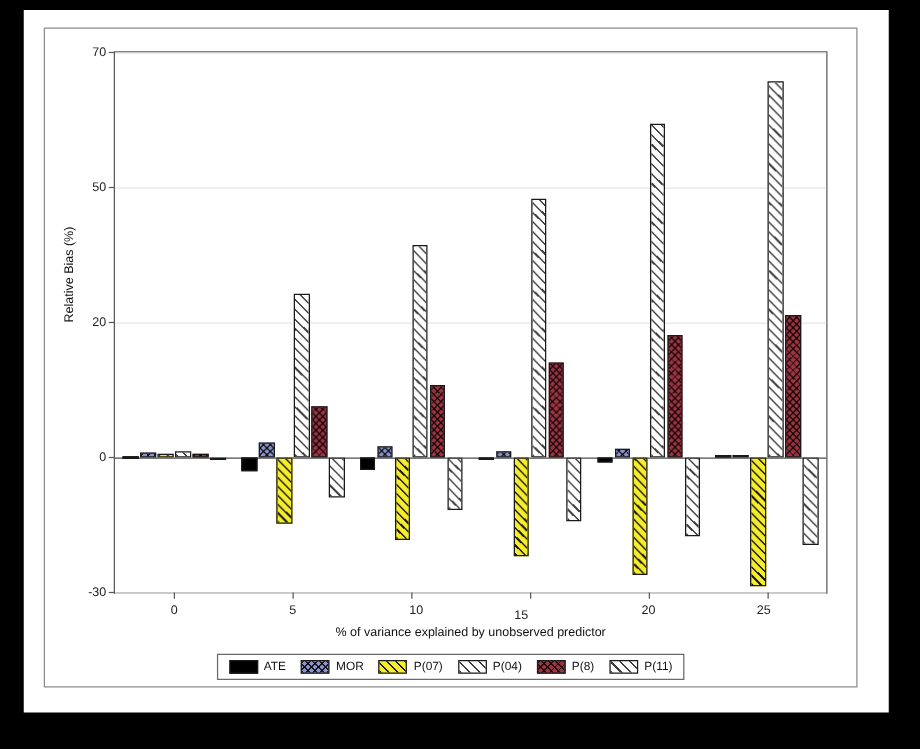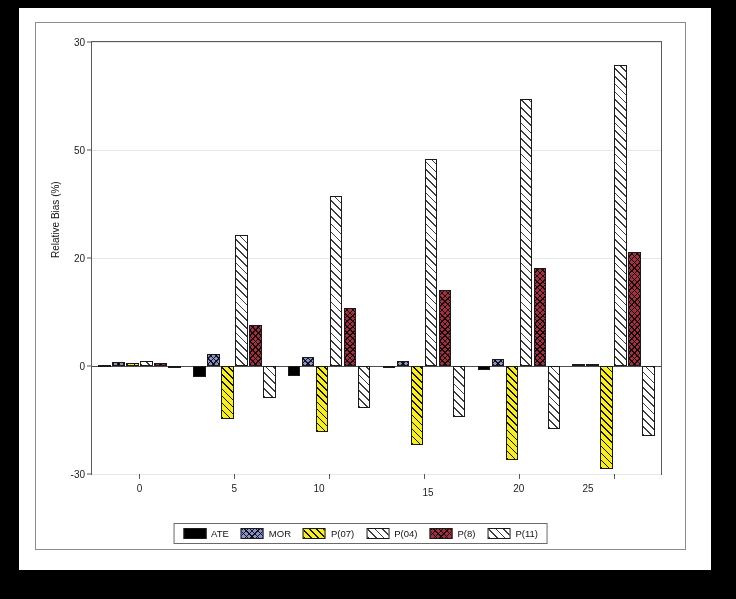--- a/index.html
+++ b/index.html
@@ -205,73 +205,74 @@
             <div class="ytick-mark" style="top: 324px;"></div>
             <div class="ytick-label" style="top: 324px;">0</div>
             <div class="gridline" style="top: 216px;"></div>
             <div class="ytick-mark" style="top: 216px;"></div>
             <div class="ytick-label" style="top: 216px;">20</div>
             <div class="gridline" style="top: 108px;"></div>
             <div class="ytick-mark" style="top: 108px;"></div>
             <div class="ytick-label" style="top: 108px;">50</div>
             <div class="gridline" style="top: 0px;"></div>
             <div class="ytick-mark" style="top: 0px;"></div>
-            <div class="ytick-label" style="top: 0px;">30</div>
+            <div class="ytick-label" style="top: 0px;">70</div>
             <div class="zeroline" style="top: 324px;"></div>
             <div class="xtick-mark" style="left: 47.4167px;"></div>
             <div class="xtick-label" style="left: 47.4167px;">0</div>
             <div class="bar f-ate" title="ATE @ 0: 0.1%" style="left: 6.16667px; width: 12.5px; top: 323.46px; height: 1.2px;"></div>
             <div class="bar f-mor" title="MOR @ 0: 0.7%" style="left: 20.1667px; width: 12.5px; top: 320.22px; height: 3.78px;"></div>
             <div class="bar f-p00" title="P(00) @ 0: 0.6%" style="left: 34.1667px; width: 12.5px; top: 320.76px; height: 3.24px;"></div>
             <div class="bar f-p01" title="P(01) @ 0: 0.9%" style="left: 48.1667px; width: 12.5px; top: 319.14px; height: 4.86px;"></div>
             <div class="bar f-p10" title="P(10) @ 0: 0.5%" style="left: 62.1667px; width: 12.5px; top: 321.3px; height: 2.7px;"></div>
             <div class="bar f-p11" title="P(11) @ 0: -0.4%" style="left: 76.1667px; width: 12.5px; top: 324px; height: 2.16px;"></div>
             <div class="xtick-mark" style="left: 142.25px;"></div>
             <div class="xtick-label" style="left: 142.25px;">5</div>
             <div class="bar f-ate" title="ATE @ 5: -2%" style="left: 101px; width: 12.5px; top: 324px; height: 10.8px;"></div>
             <div class="bar f-mor" title="MOR @ 5: 2.3%" style="left: 115px; width: 12.5px; top: 311.58px; height: 12.42px;"></div>
             <div class="bar f-p00" title="P(00) @ 5: -9.9%" style="left: 129px; width: 12.5px; top: 324px; height: 53.46px;"></div>
             <div class="bar f-p01" title="P(01) @ 5: 24.3%" style="left: 143px; width: 12.5px; top: 192.78px; height: 131.22px;"></div>
             <div class="bar f-p10" title="P(10) @ 5: 7.6%" style="left: 157px; width: 12.5px; top: 282.96px; height: 41.04px;"></div>
             <div class="bar f-p11" title="P(11) @ 5: -6%" style="left: 171px; width: 12.5px; top: 324px; height: 32.4px;"></div>
             <div class="xtick-mark" style="left: 237.083px;"></div>
-            <div class="xtick-label" style="left: 227px;">10</div>
+            <div class="xtick-label" style="left: 241px;">10</div>
             <div class="bar f-ate" title="ATE @ 10: -1.9%" style="left: 195.833px; width: 12.5px; top: 324px; height: 10.26px;"></div>
             <div class="bar f-mor" title="MOR @ 10: 1.7%" style="left: 209.833px; width: 12.5px; top: 314.82px; height: 9.18px;"></div>
             <div class="bar f-p00" title="P(00) @ 10: -12.3%" style="left: 223.833px; width: 12.5px; top: 324px; height: 66.42px;"></div>
             <div class="bar f-p01" title="P(01) @ 10: 31.4%" style="left: 237.833px; width: 12.5px; top: 154.44px; height: 169.56px;"></div>
             <div class="bar f-p10" title="P(10) @ 10: 10.7%" style="left: 251.833px; width: 12.5px; top: 266.22px; height: 57.78px;"></div>
             <div class="bar f-p11" title="P(11) @ 10: -7.8%" style="left: 265.833px; width: 12.5px; top: 324px; height: 42.12px;"></div>
             <div class="xtick-mark" style="left: 331.917px;"></div>
-            <div class="xtick-label" style="left: 336px; margin-top: 13px;">15</div>
+            <div class="xtick-label" style="left: 325px; margin-top: 13px;">15</div>
             <div class="bar f-ate" title="ATE @ 15: -0.4%" style="left: 290.667px; width: 12.5px; top: 324px; height: 2.16px;"></div>
             <div class="bar f-mor" title="MOR @ 15: 0.9%" style="left: 304.667px; width: 12.5px; top: 319.14px; height: 4.86px;"></div>
             <div class="bar f-p00" title="P(00) @ 15: -14.7%" style="left: 318.667px; width: 12.5px; top: 324px; height: 79.38px;"></div>
             <div class="bar f-p01" title="P(01) @ 15: 38.4%" style="left: 332.667px; width: 12.5px; top: 116.64px; height: 207.36px;"></div>
             <div class="bar f-p10" title="P(10) @ 15: 14%" style="left: 346.667px; width: 12.5px; top: 248.4px; height: 75.6px;"></div>
             <div class="bar f-p11" title="P(11) @ 15: -9.5%" style="left: 360.667px; width: 12.5px; top: 324px; height: 51.3px;"></div>
             <div class="xtick-mark" style="left: 426.75px;"></div>
             <div class="xtick-label" style="left: 426.75px;">20</div>
             <div class="bar f-ate" title="ATE @ 20: -0.7%" style="left: 385.5px; width: 12.5px; top: 324px; height: 3.78px;"></div>
             <div class="bar f-mor" title="MOR @ 20: 1.3%" style="left: 399.5px; width: 12.5px; top: 316.98px; height: 7.02px;"></div>
             <div class="bar f-p00" title="P(00) @ 20: -17.4%" style="left: 413.5px; width: 12.5px; top: 324px; height: 93.96px;"></div>
             <div class="bar f-p01" title="P(01) @ 20: 49.5%" style="left: 427.5px; width: 12.5px; top: 56.7px; height: 267.3px;"></div>
             <div class="bar f-p10" title="P(10) @ 20: 18.1%" style="left: 441.5px; width: 12.5px; top: 226.26px; height: 97.74px;"></div>
             <div class="bar f-p11" title="P(11) @ 20: -11.7%" style="left: 455.5px; width: 12.5px; top: 324px; height: 63.18px;"></div>
             <div class="xtick-mark" style="left: 521.583px;"></div>
-            <div class="xtick-label" style="left: 496px;">25</div>
+            <div class="xtick-label" style="left: 519px;">25</div>
             <div class="bar f-ate" title="ATE @ 25: 0.4%" style="left: 480.333px; width: 12.5px; top: 321.84px; height: 2.16px;"></div>
             <div class="bar f-mor" title="MOR @ 25: 0.4%" style="left: 494.333px; width: 12.5px; top: 321.84px; height: 2.16px;"></div>
             <div class="bar f-p00" title="P(00) @ 25: -19.1%" style="left: 508.333px; width: 12.5px; top: 324px; height: 103.14px;"></div>
             <div class="bar f-p01" title="P(01) @ 25: 55.8%" style="left: 522.333px; width: 12.5px; top: 22.68px; height: 301.32px;"></div>
             <div class="bar f-p10" title="P(10) @ 25: 21.2%" style="left: 536.333px; width: 12.5px; top: 209.52px; height: 114.48px;"></div>
             <div class="bar f-p11" title="P(11) @ 25: -13%" style="left: 550.333px; width: 12.5px; top: 324px; height: 70.2px;"></div>
           </div>
       </div>
 
+      <div id="xlabel">% of variance explained by unobserved predictor</div>
 
       <div id="legend">
           <div class="legend-item">
             <span class="legend-swatch f-ate"></span>
             <span class="legend-label">ATE</span>
           </div>
           <div class="legend-item">
             <span class="legend-swatch f-mor"></span>
             <span class="legend-label">MOR</span>
           </div>

